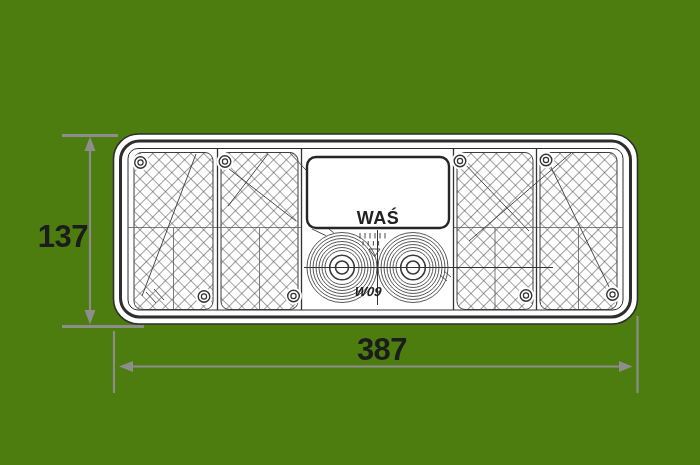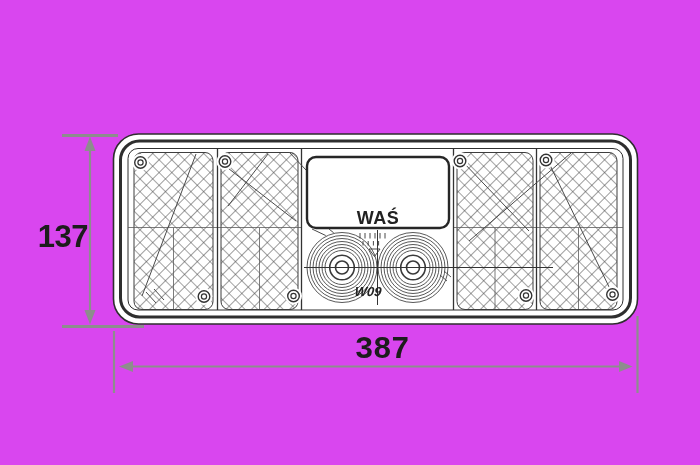--- a/index.html
+++ b/index.html
@@ -5,39 +5,39 @@
   html, body {
     margin: 0;
     padding: 0;
     background: #ffffff;
     font-family: "Liberation Sans", sans-serif;
   }
   #canvas {
     position: relative;
     width: 700px;
     height: 465px;
-    background: #d946ef;
+    background: #4d7c0f;
     overflow: hidden;
   }
   #drawing-svg {
     position: absolute;
     left: 0;
     top: 0;
   }
   .dim-label {
     position: absolute;
     color: #1c1c1c;
     font-weight: 600;
     font-size: 31px;
     line-height: 1;
     letter-spacing: -0.5px;
     user-select: none;
   }
   .dim-label.height { left: 32px; top: 221px; width: 56px; text-align: right; }
-  .dim-label.width  { left: 351px; top: 334px; width: 62px; text-align: center; font-family: Liberation Mono, monospace; }
+  .dim-label.width  { left: 351px; top: 334px; width: 62px; text-align: center; }
   .mold-label {
     position: absolute;
     color: #222222;
     line-height: 1;
     user-select: none;
   }
   .mold-label.brand {
     left: 341px; top: 209px; width: 74px;
     text-align: center;
     font-size: 18px; font-weight: 700; letter-spacing: 0.5px;

